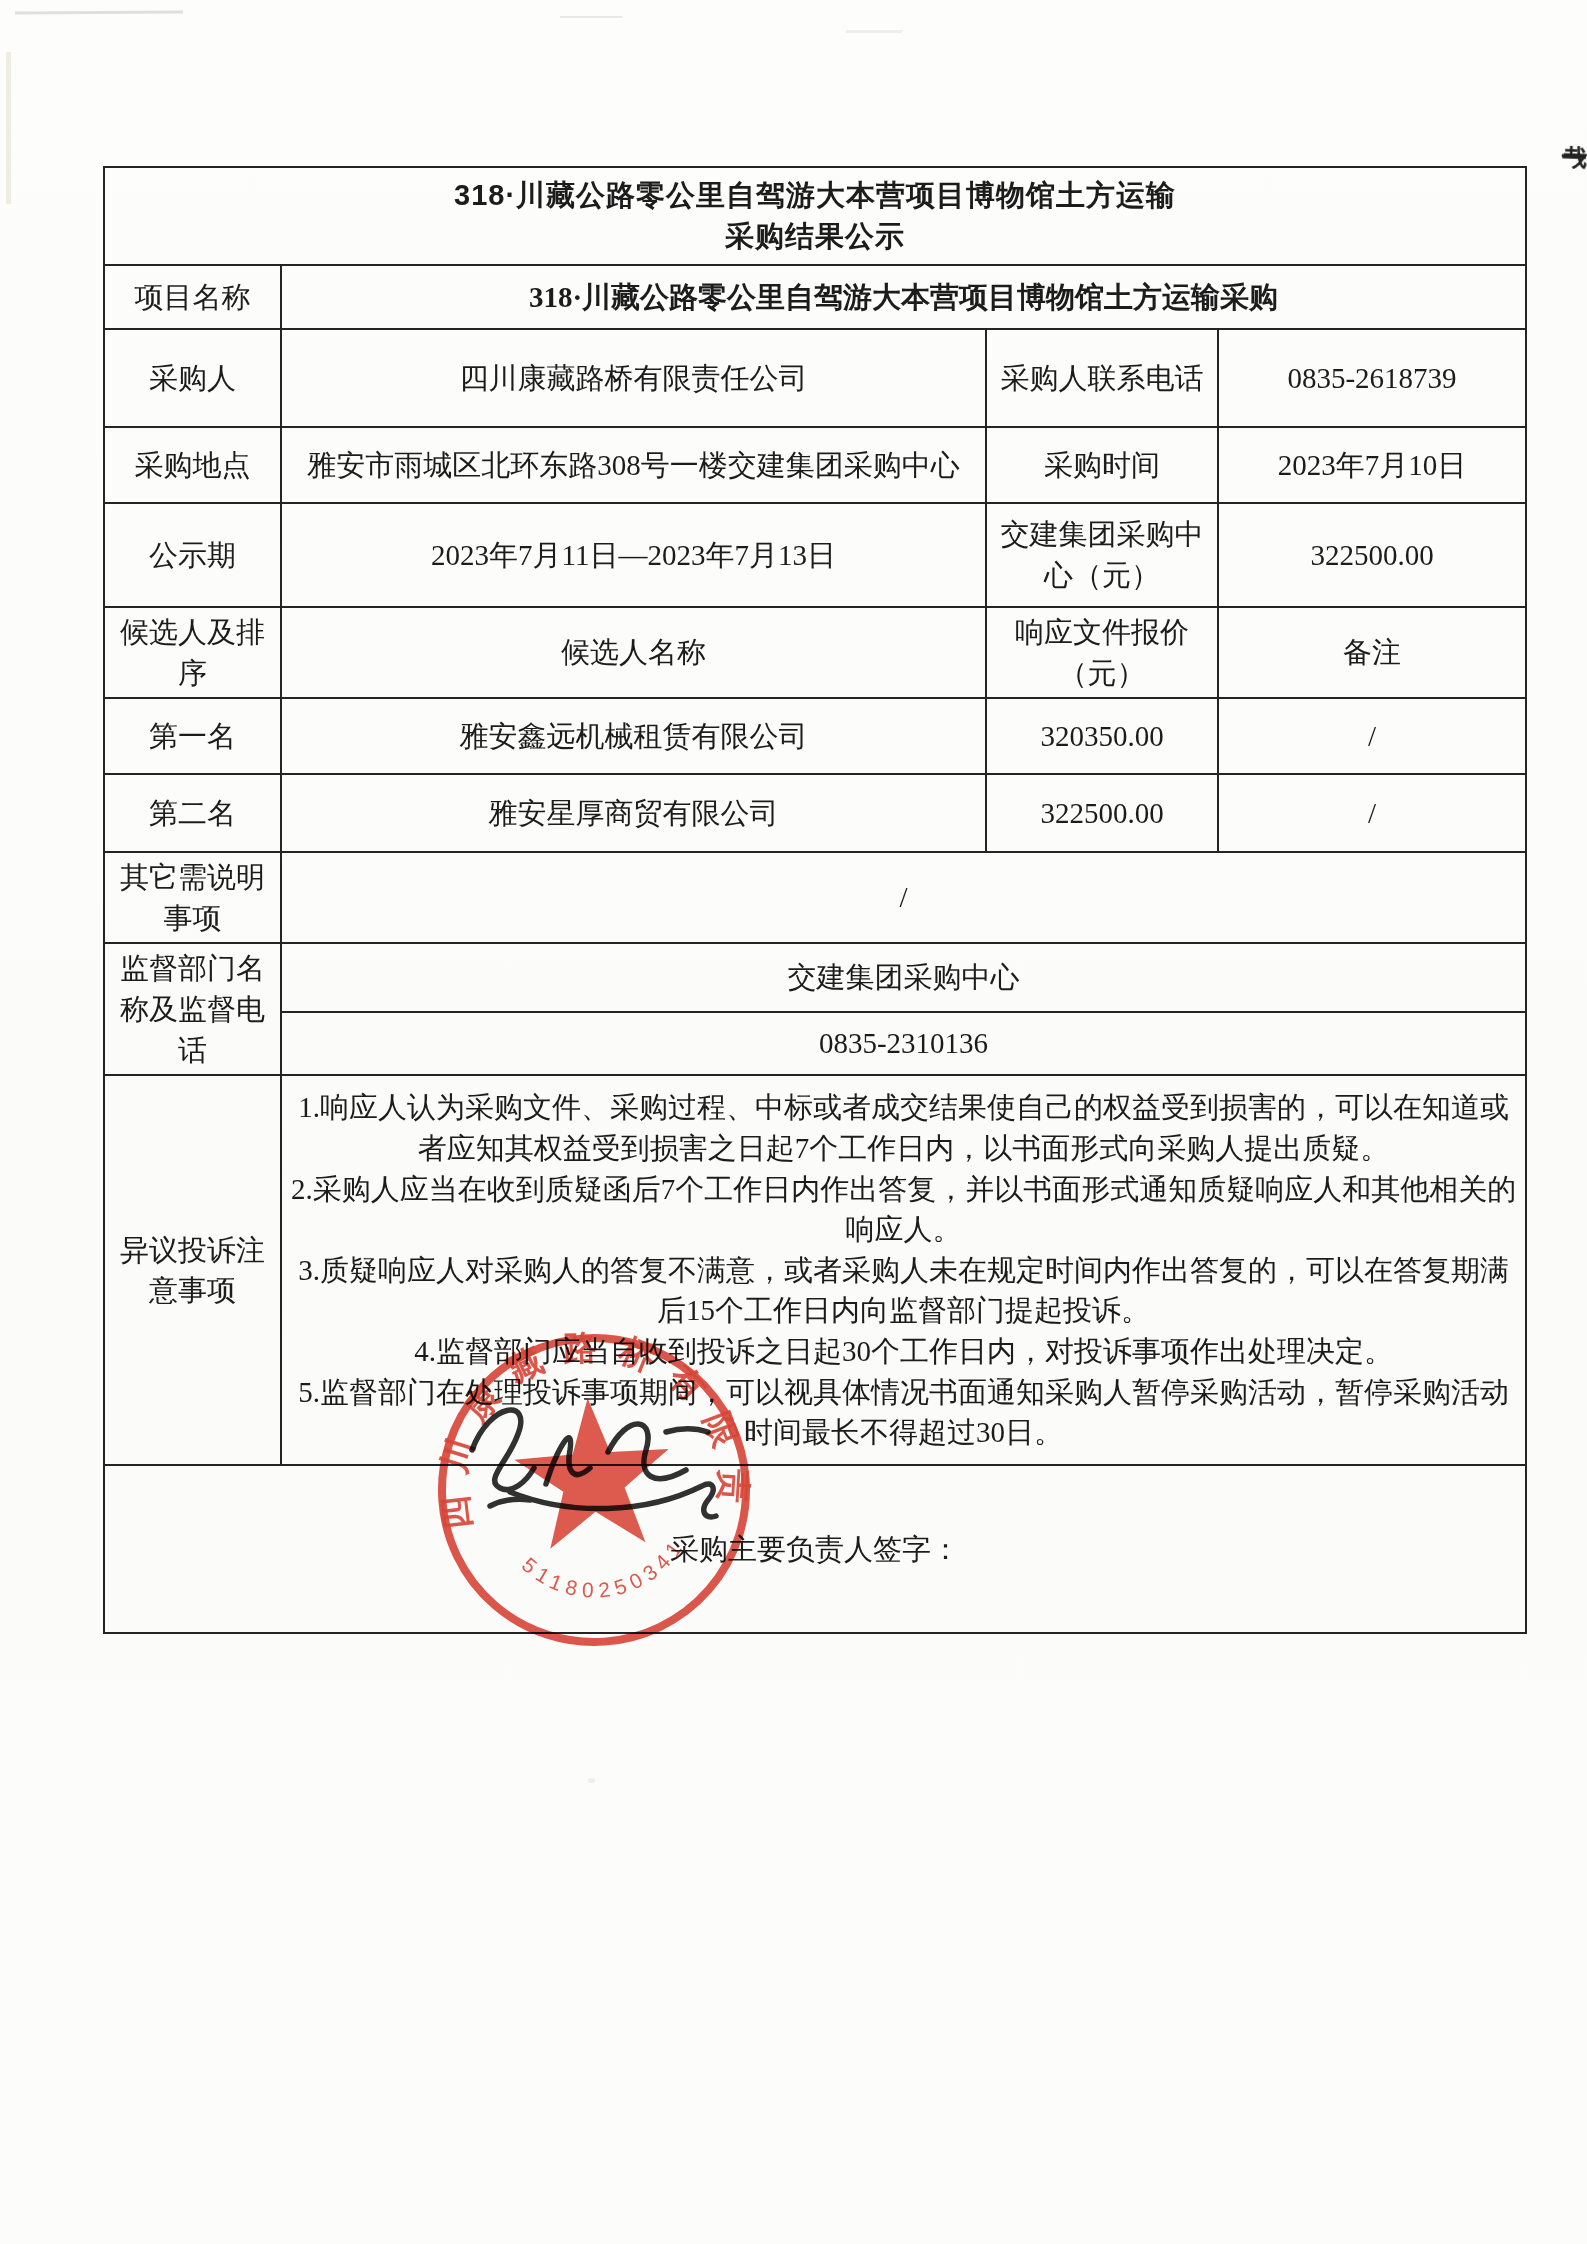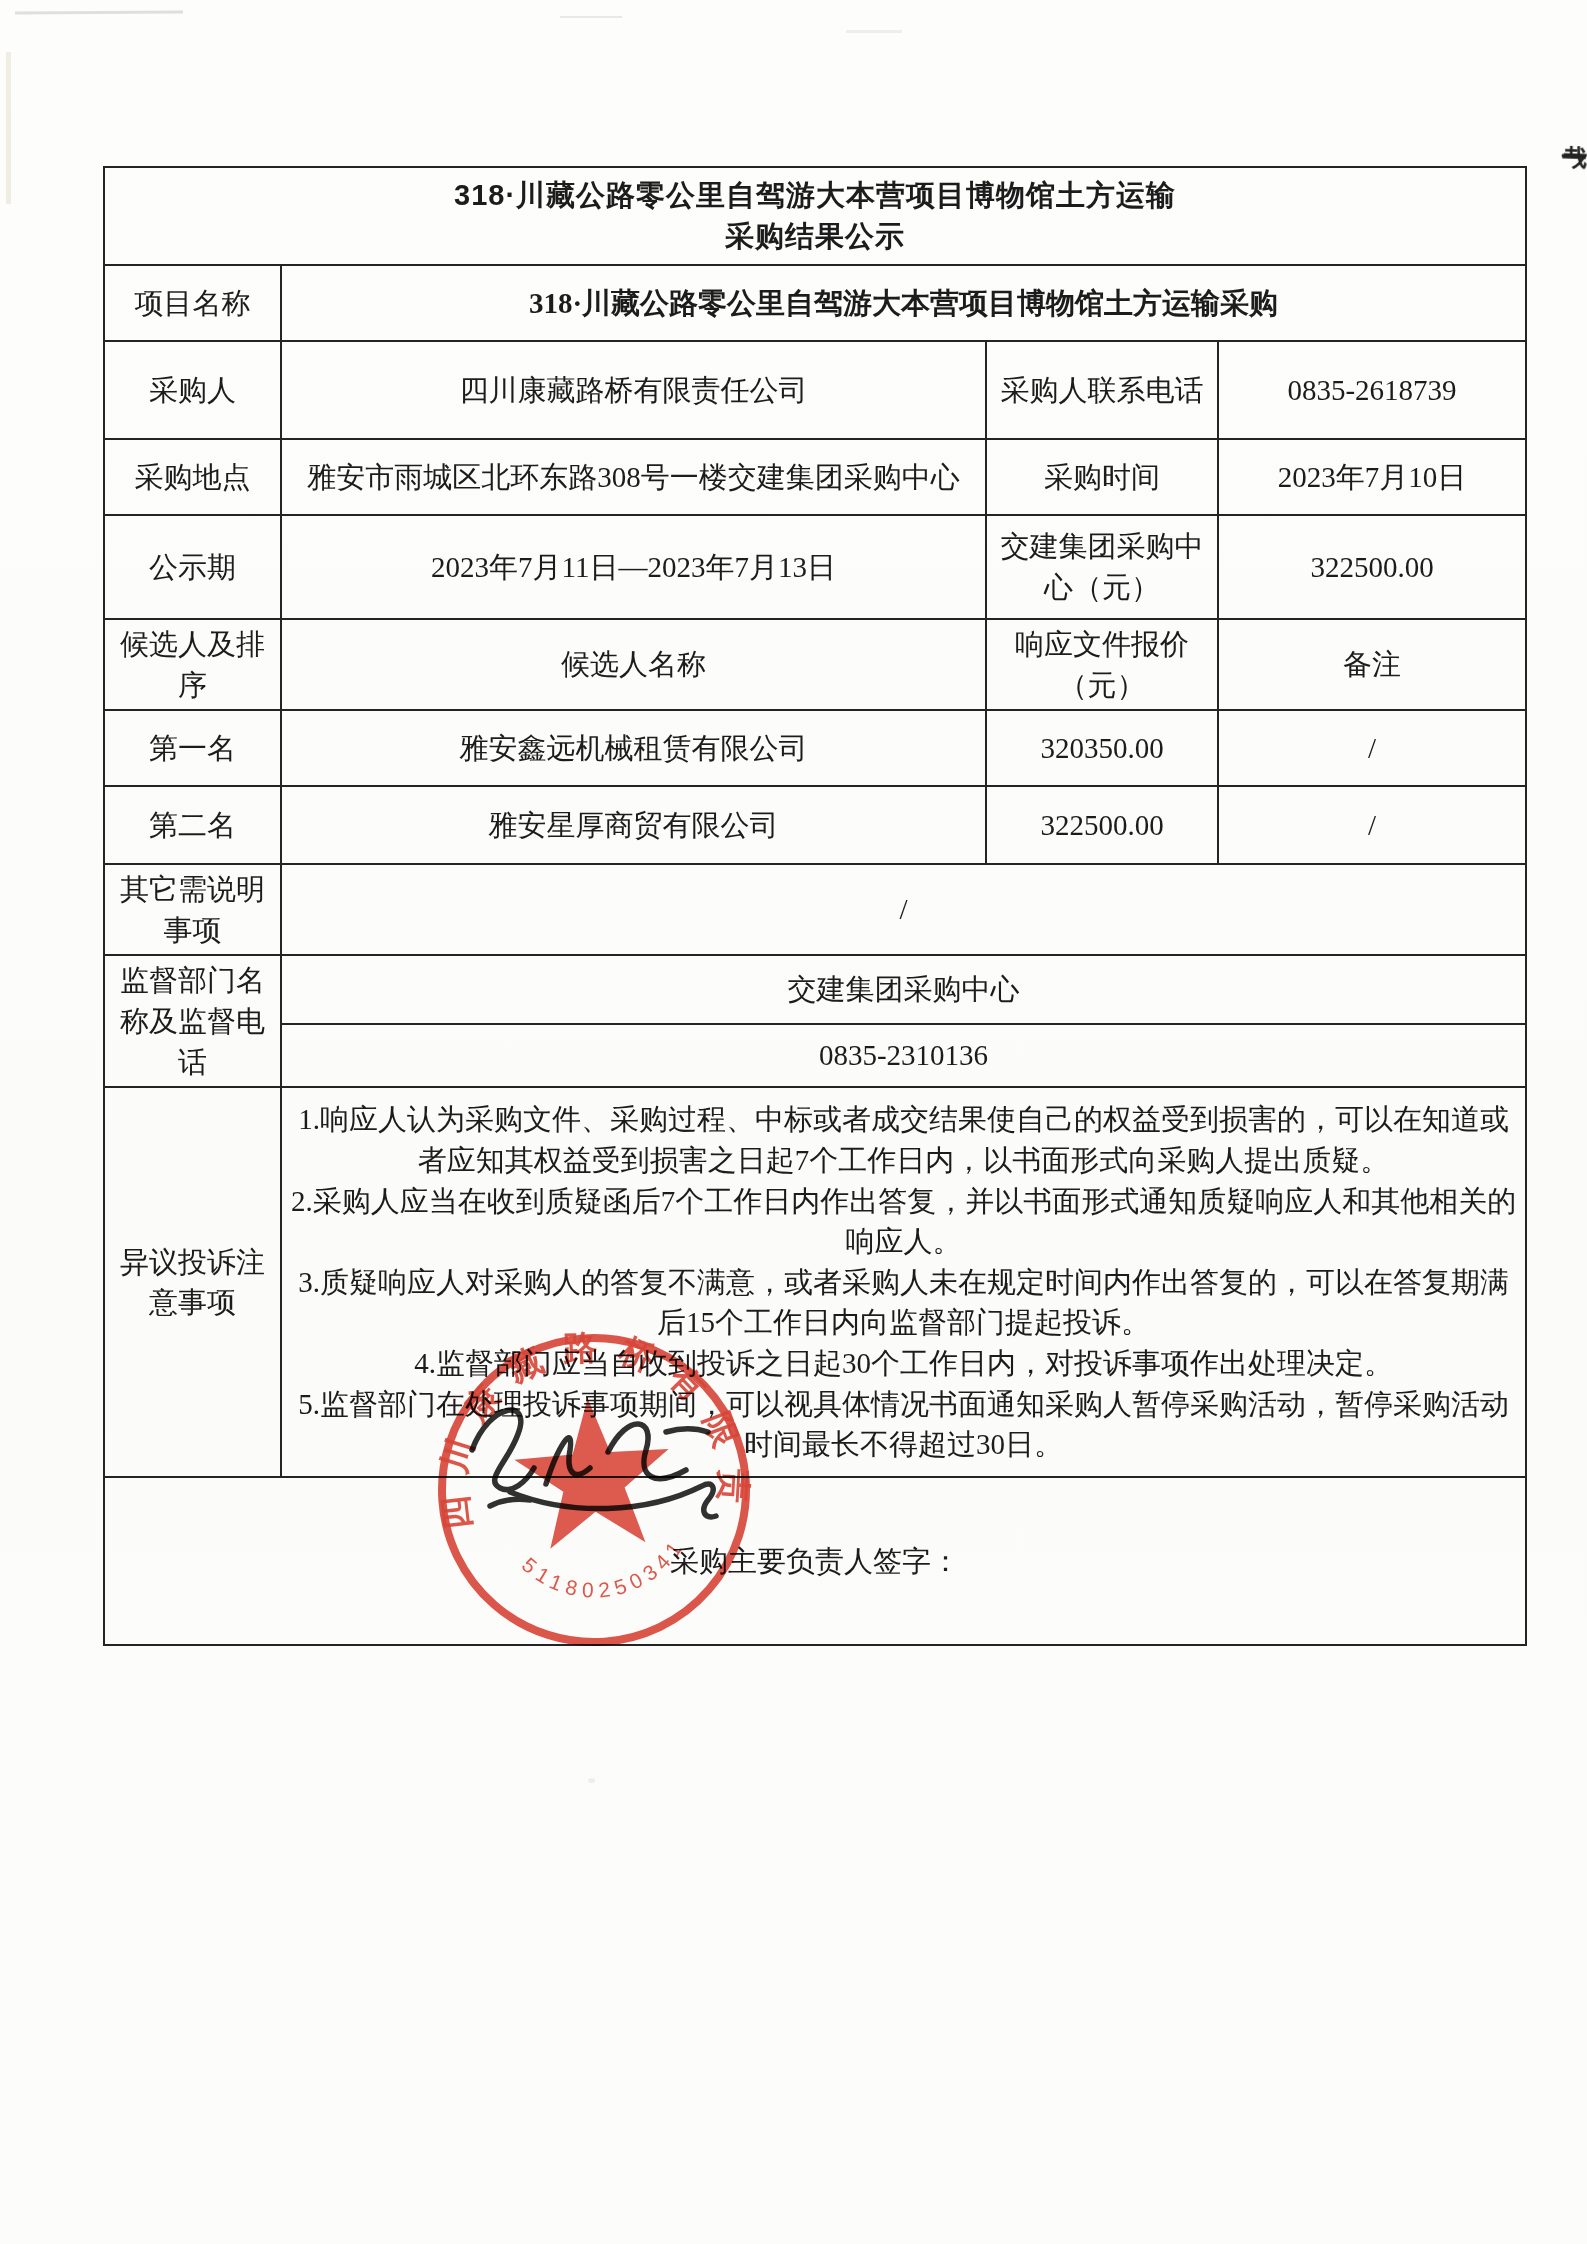--- a/index.html
+++ b/index.html
@@ -117,21 +117,21 @@
     </colgroup>
 
     <tbody>
         <tr style="height:98px">
       <td colspan="4" class="title-cell">
         <div>318·川藏公路零公里自驾游大本营项目博物馆土方运输</div>
         <div>采购结果公示</div>
       </td>
     </tr>
 
-    <tr style="height:76px">
+    <tr style="height:64px">
       <td class="label-col">项目名称</td>
       <td colspan="3" class="bold-val">318·川藏公路零公里自驾游大本营项目博物馆土方运输采购</td>
     </tr>
 
     <tr style="height:98px">
       <td class="label-col">采购人</td>
       <td>四川康藏路桥有限责任公司</td>
       <td>采购人联系电话</td>
       <td>0835-2618739</td>
     </tr>

